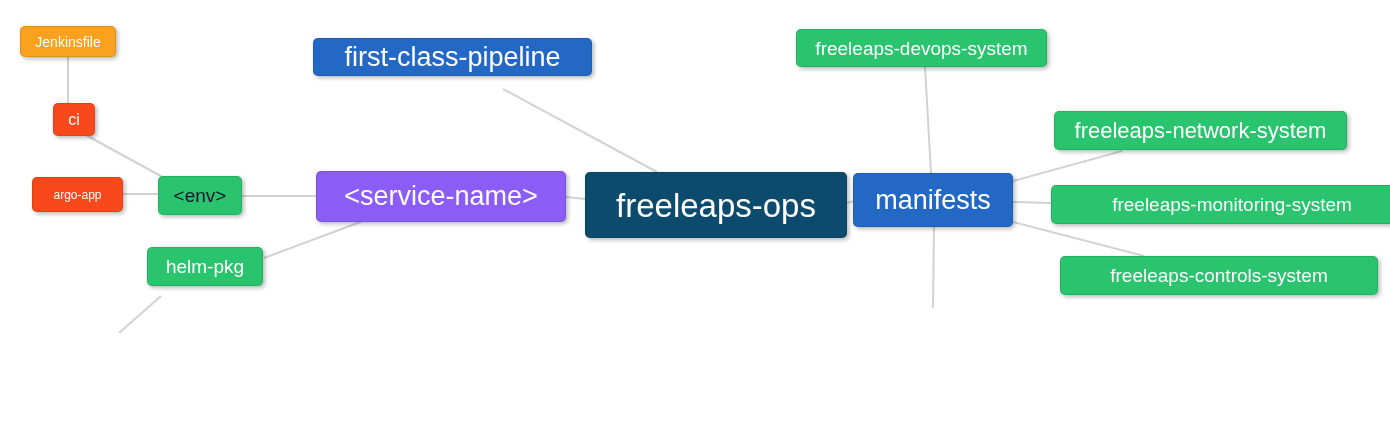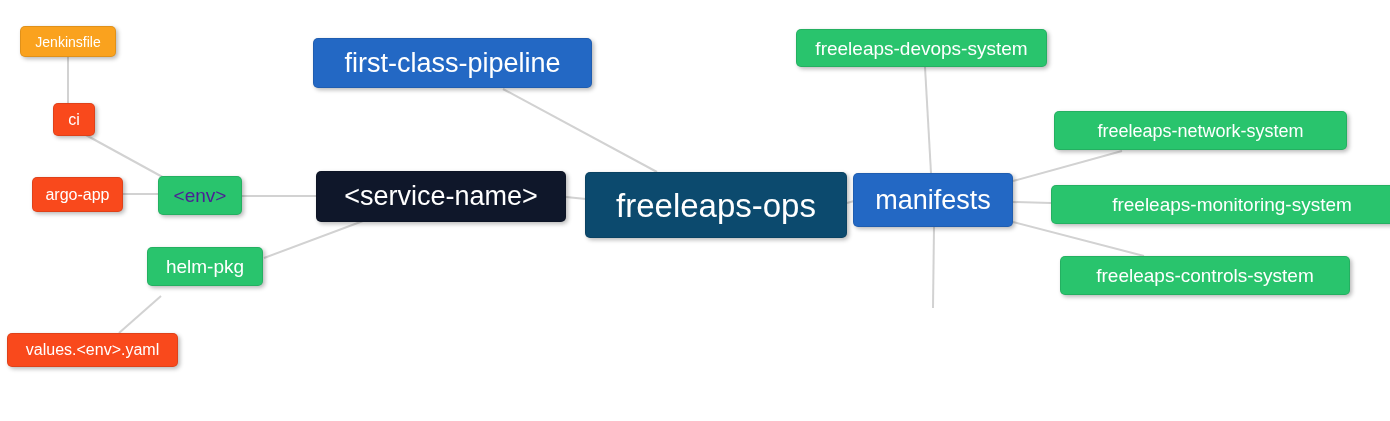--- a/index.html
+++ b/index.html
@@ -53,25 +53,24 @@
       <line x1="503" y1="89" x2="657" y2="172" stroke="#d2d2d2" stroke-width="2"></line>
       <line x1="847" y1="203" x2="854" y2="201" stroke="#d2d2d2" stroke-width="2"></line>
       <line x1="925" y1="67" x2="931" y2="173" stroke="#d2d2d2" stroke-width="2"></line>
       <line x1="1013" y1="181" x2="1122" y2="151" stroke="#d2d2d2" stroke-width="2"></line>
       <line x1="1013" y1="202" x2="1051" y2="203" stroke="#d2d2d2" stroke-width="2"></line>
       <line x1="1013" y1="222" x2="1144" y2="256" stroke="#d2d2d2" stroke-width="2"></line>
       <line x1="934" y1="227" x2="933" y2="308" stroke="#d2d2d2" stroke-width="2"></line>
     </svg>
 <div class="node" style="left: 20px; top: 26px; width: 96px; height: 31px; font-size: 14px; background: rgb(250, 162, 30); color: rgb(255, 255, 255);">Jenkinsfile</div>
     <div class="node" style="left: 53px; top: 103px; width: 42px; height: 33px; font-size: 16px; background: rgb(249, 73, 28); color: rgb(255, 255, 255);">ci</div>
-    <div class="node" style="left: 32px; top: 177px; width: 91px; height: 35px; font-size: 16px; background: rgb(249, 73, 28); color: rgb(255, 255, 255);">argo-app</div>
-    <div class="node" style="left: 158px; top: 176px; width: 84px; height: 39px; font-size: 19px; background: rgb(41, 196, 109); color: #4c1d95;">&lt;env&gt;</div>
+    <div class="node" style="left: 32px; top: 177px; width: 91px; height: 35px; font-size: 12px; background: rgb(249, 73, 28); color: rgb(255, 255, 255);">argo-app</div>
+    <div class="node" style="left: 158px; top: 176px; width: 84px; height: 39px; font-size: 19px; background: rgb(41, 196, 109); color: #0f172a;">&lt;env&gt;</div>
     <div class="node" style="left: 147px; top: 247px; width: 116px; height: 39px; font-size: 19px; background: rgb(41, 196, 109); color: rgb(255, 255, 255);">helm-pkg</div>
-    <div class="node" style="left: 7px; top: 333px; width: 171px; height: 34px; font-size: 16px; background: rgb(249, 73, 28); color: rgb(255, 255, 255);">values.&lt;env&gt;.yaml</div>
-    <div class="node" style="left: 313px; top: 38px; width: 279px; height: 50px; font-size: 27px; background: rgb(35, 104, 196); color: rgb(255, 255, 255);">first-class-pipeline</div>
-    <div class="node" style="left: 316px; top: 171px; width: 250px; height: 51px; font-size: 27px; background: #0f172a; color: rgb(255, 255, 255);">&lt;service-name&gt;</div>
+    <div class="node" style="left: 313px; top: 38px; width: 279px; height: 38px; font-size: 27px; background: rgb(35, 104, 196); color: rgb(255, 255, 255);">first-class-pipeline</div>
+    <div class="node" style="left: 316px; top: 171px; width: 250px; height: 51px; font-size: 27px; background: #8b5cf6; color: rgb(255, 255, 255);">&lt;service-name&gt;</div>
     <div class="node" style="left: 585px; top: 172px; width: 262px; height: 66px; font-size: 33px; background: #0c4a6e; color: rgb(255, 255, 255);">freeleaps-ops</div>
     <div class="node" style="left: 853px; top: 173px; width: 160px; height: 54px; font-size: 27px; background: rgb(35, 104, 196); color: rgb(255, 255, 255);">manifests</div>
     <div class="node" style="left: 796px; top: 29px; width: 251px; height: 38px; font-size: 19px; background: rgb(41, 196, 109); color: rgb(255, 255, 255);">freeleaps-devops-system</div>
-    <div class="node" style="left: 1054px; top: 111px; width: 293px; height: 39px; font-size: 18px; background: rgb(41, 196, 109); color: rgb(255, 255, 255);">freeleaps-network-system</div>
+    <div class="node" style="left: 1054px; top: 111px; width: 293px; height: 39px; font-size: 22px; background: rgb(41, 196, 109); color: rgb(255, 255, 255);">freeleaps-network-system</div>
     <div class="node" style="left: 1051px; top: 185px; width: 362px; height: 39px; font-size: 19px; background: rgb(41, 196, 109); color: rgb(255, 255, 255);">freeleaps-monitoring-system</div>
-    <div class="node" style="left: 1060px; top: 256px; width: 290px; height: 39px; font-size: 19px; background: rgb(41, 196, 109); color: rgb(255, 255, 255);">freeleaps-controls-system</div>
+    <div class="node" style="left: 1060px; top: 256px; width: 318px; height: 39px; font-size: 19px; background: rgb(41, 196, 109); color: rgb(255, 255, 255);">freeleaps-controls-system</div>
   </div>
 
 </body></html>

